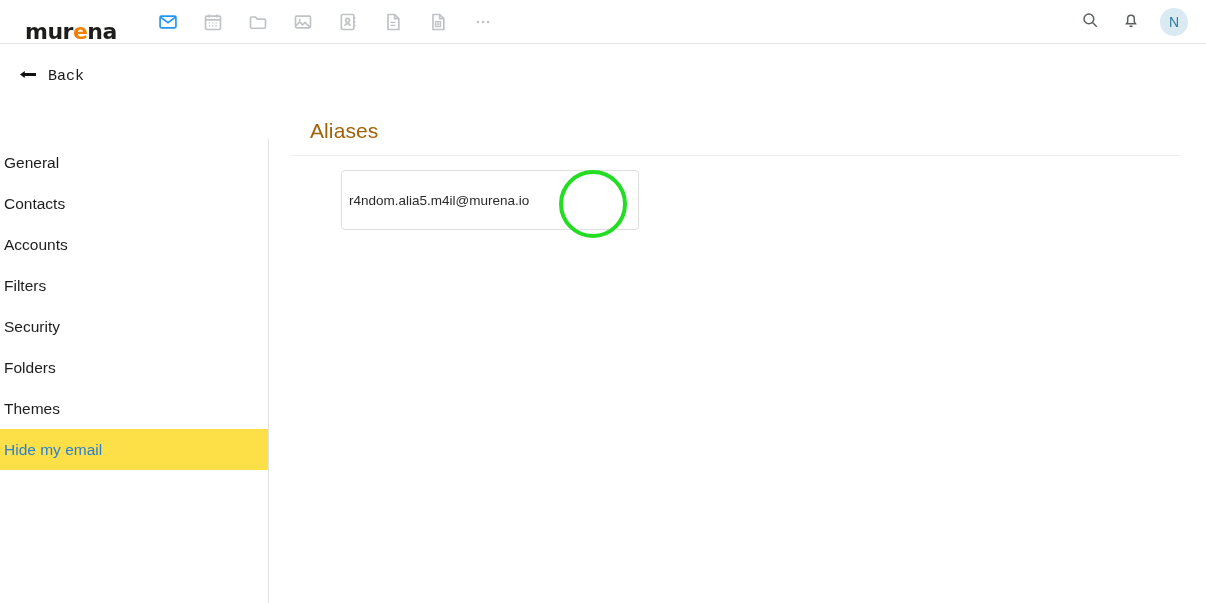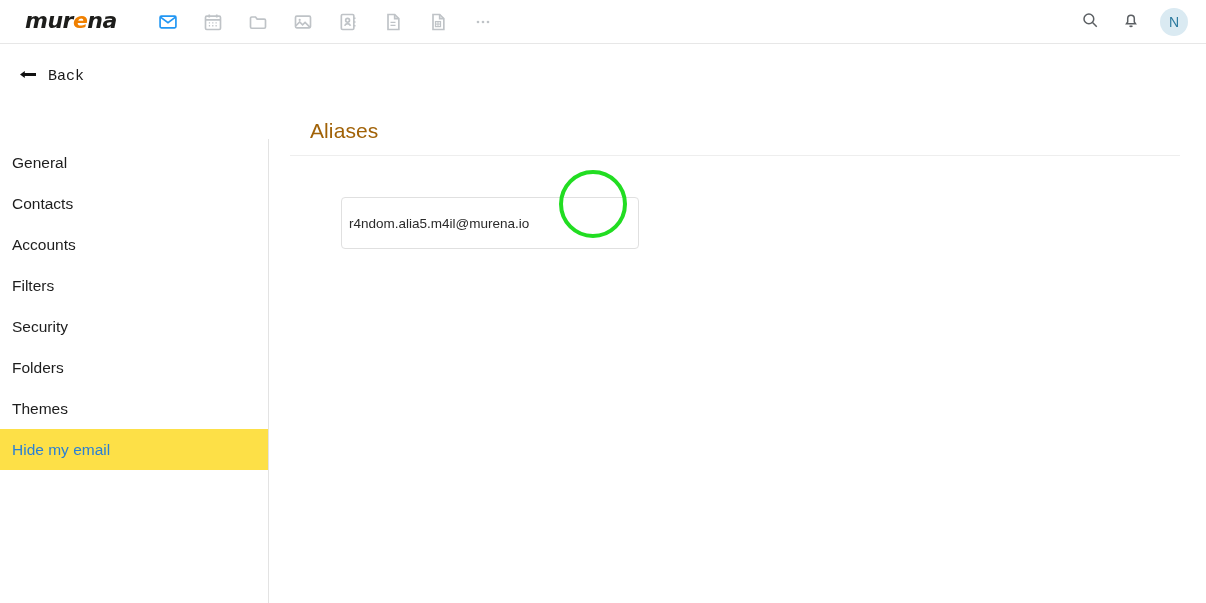--- a/index.html
+++ b/index.html
@@ -13,28 +13,27 @@
 
   
   .appbar {
     position: absolute; top: 0; left: 0;
     width: 1206px; height: 44px;
     background: #ffffff;
     border-bottom: 1px solid #e7e7e7;
     display: flex; align-items: center;
   }
   .logo {
-    position: absolute; left: 25px; top: 9px;
+    position: absolute; left: 25px; top: 20px;
     font-size: 22px; font-weight: 700;
     letter-spacing: -0.5px;
     color: #1d1d1b;
     font-family: "DejaVu Sans", sans-serif;
     line-height: 24px;
     user-select: none;
-    font-style: italic;
   }
   .logo .e-orange { color: #f08000; }
 
   .navicons {
     position: absolute; left: 145px; top: 0;
     height: 44px; display: flex; align-items: center;
   }
   .navicon {
     width: 45px; height: 44px;
     display: flex; align-items: center; justify-content: center;
@@ -85,21 +84,21 @@
     display: flex; align-items: center; padding-left: 20px;
     font-size: 15px; color: #1a1a1a; font-family: Liberation Mono, monospace;
   }
   .back .arrow {
     display: inline-block; margin-right: 12px;
     font-size: 15px; line-height: 1; color: #111;
   }
   .navlist { position: absolute; top: 98px; left: 0; width: 269px; }
   .navitem {
     height: 41px; display: flex; align-items: center;
-    padding-left: 12px;
+    padding-left: 4px;
     font-size: 15.5px; color: #1d1d1d; text-align: right;
   }
   .navitem.selected {
     background: #fde047;
     color: #2a7fd4;
   }
 
   
   .main {
     position: absolute; left: 269px; top: 44px;
@@ -108,22 +107,22 @@
   .page-title {
     position: absolute; left: 41px; top: 75px;
     font-size: 21px; color: #a16207; letter-spacing: 0.1px;
   }
   .title-divider {
     position: absolute; left: 21px; top: 111px;
     width: 890px; height: 1px; background: #eeeeee;
   }
 
   .alias-row {
-    position: absolute; left: 72px; top: 153px;
-    width: 298px; height: 52px;
+    position: absolute; left: 72px; top: 126px;
+    width: 298px; height: 60px;
     border: 1px solid #e0e0e0; border-radius: 4px;
     background: #ffffff;
     display: flex; align-items: center;
   }
   .alias-value {
     flex: 1; padding-left: 7px;
     font-size: 13.5px; color: #2a2a2a;
     white-space: nowrap; overflow: hidden;
   }
   .copy-btn {

